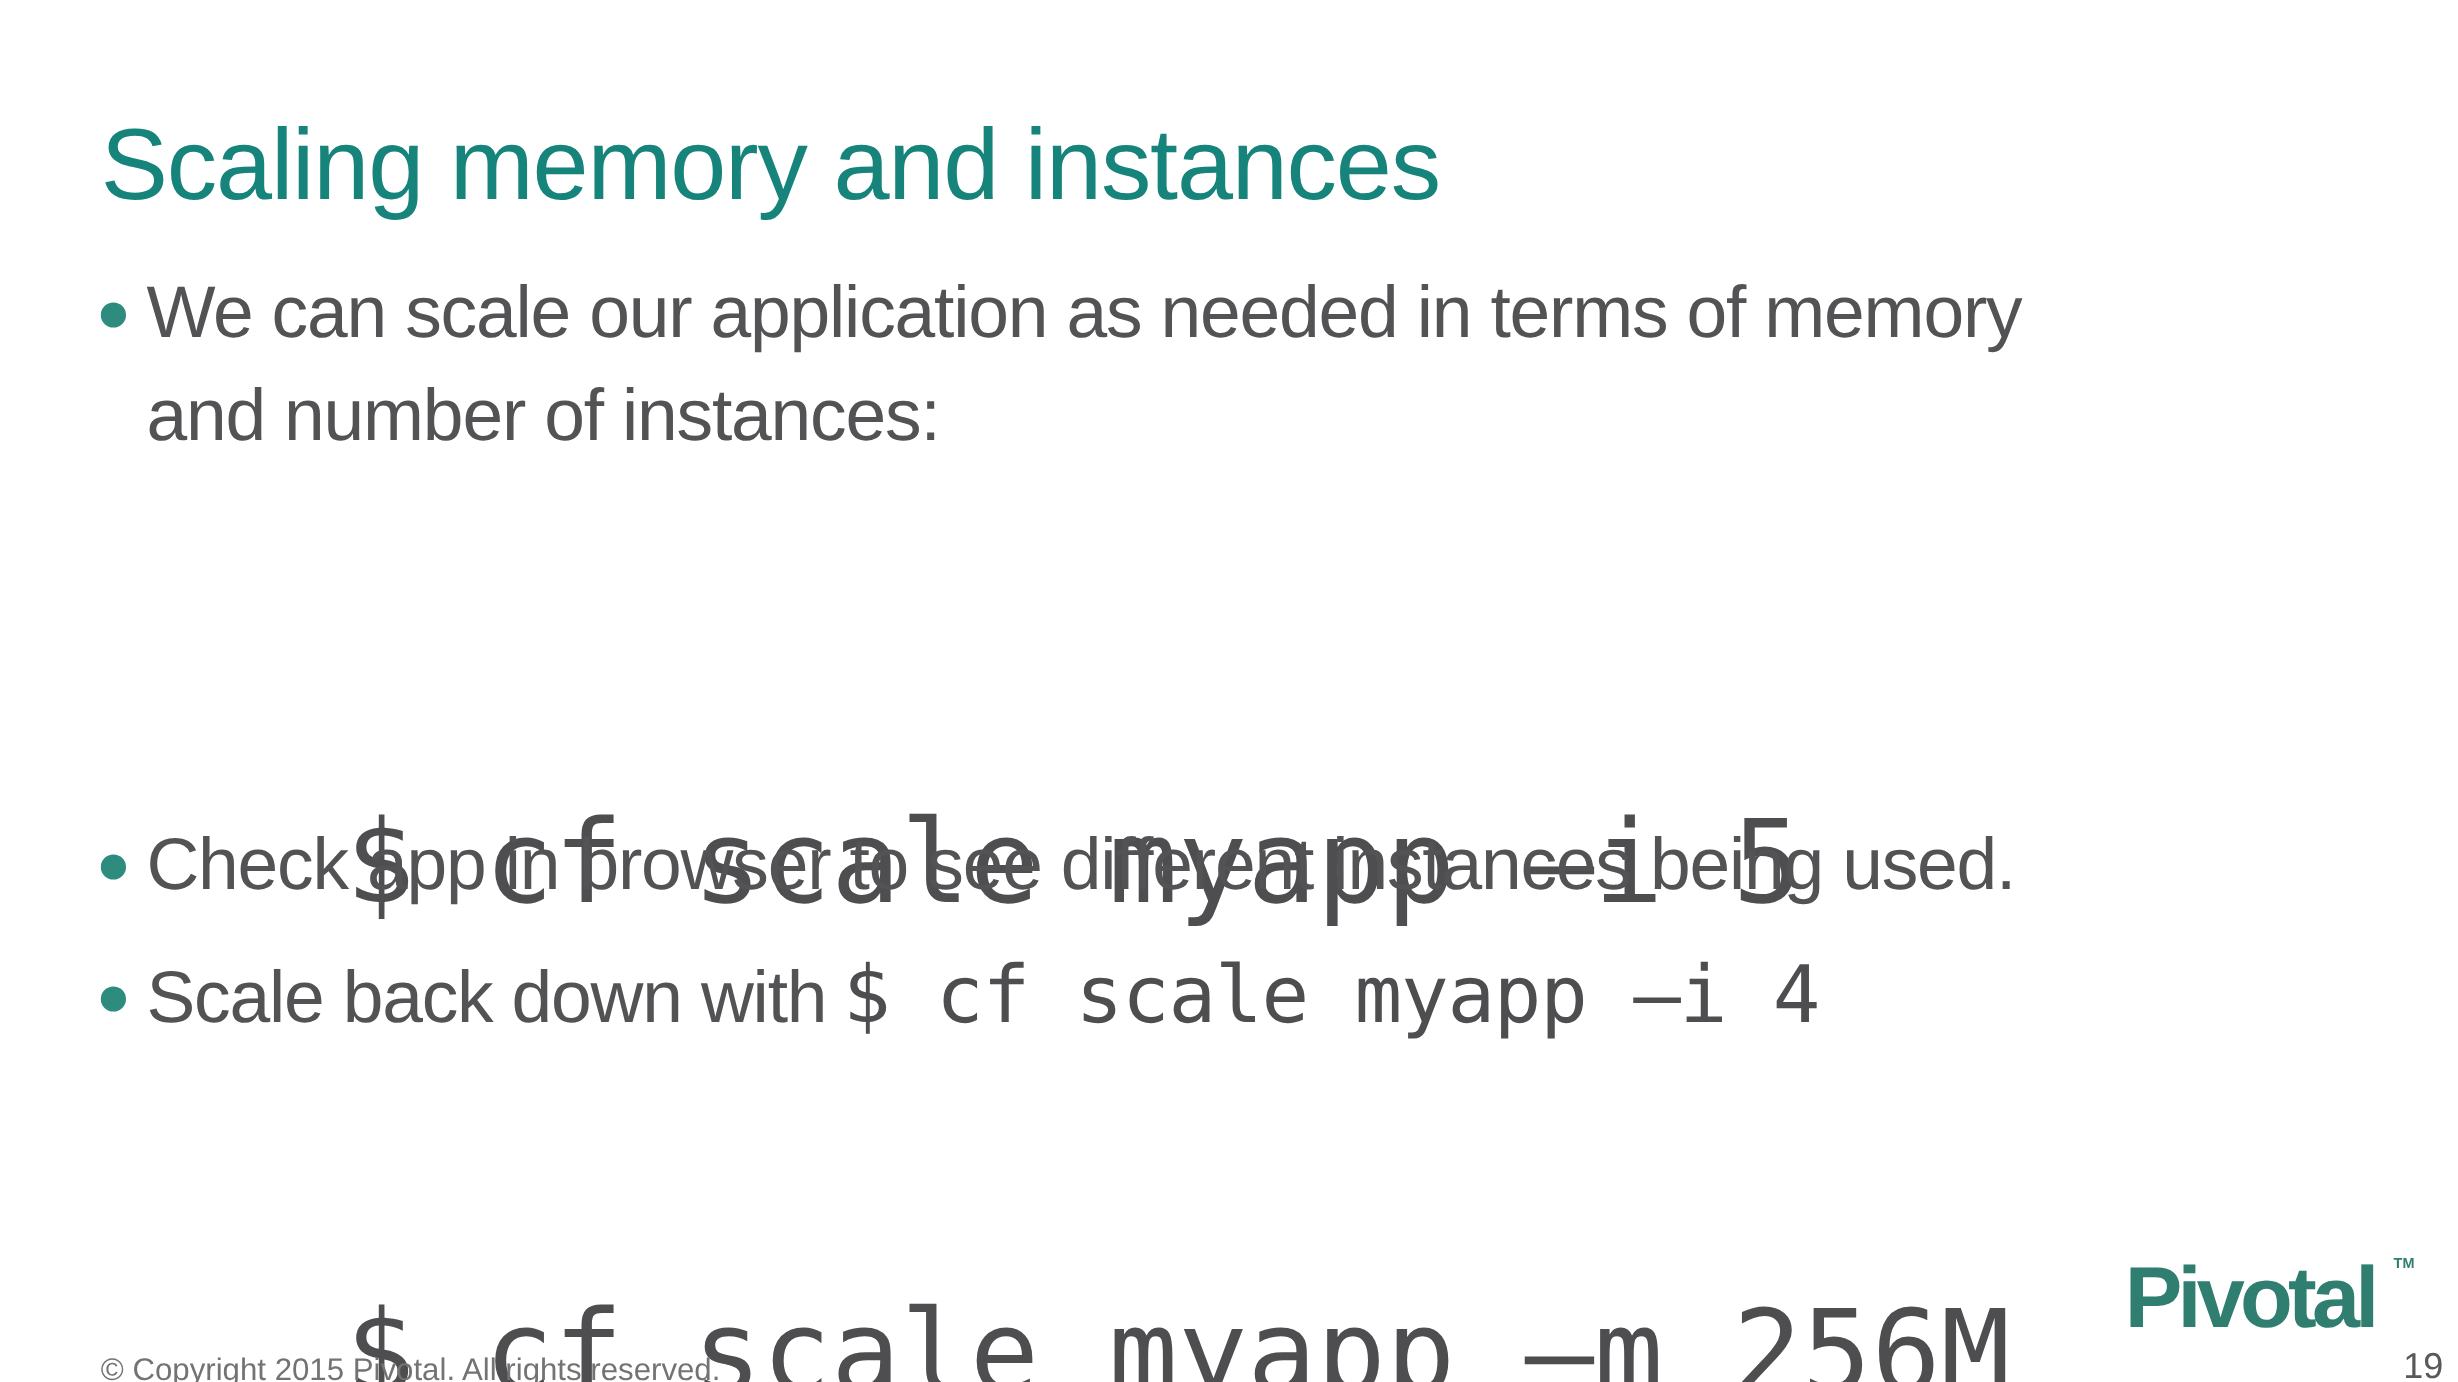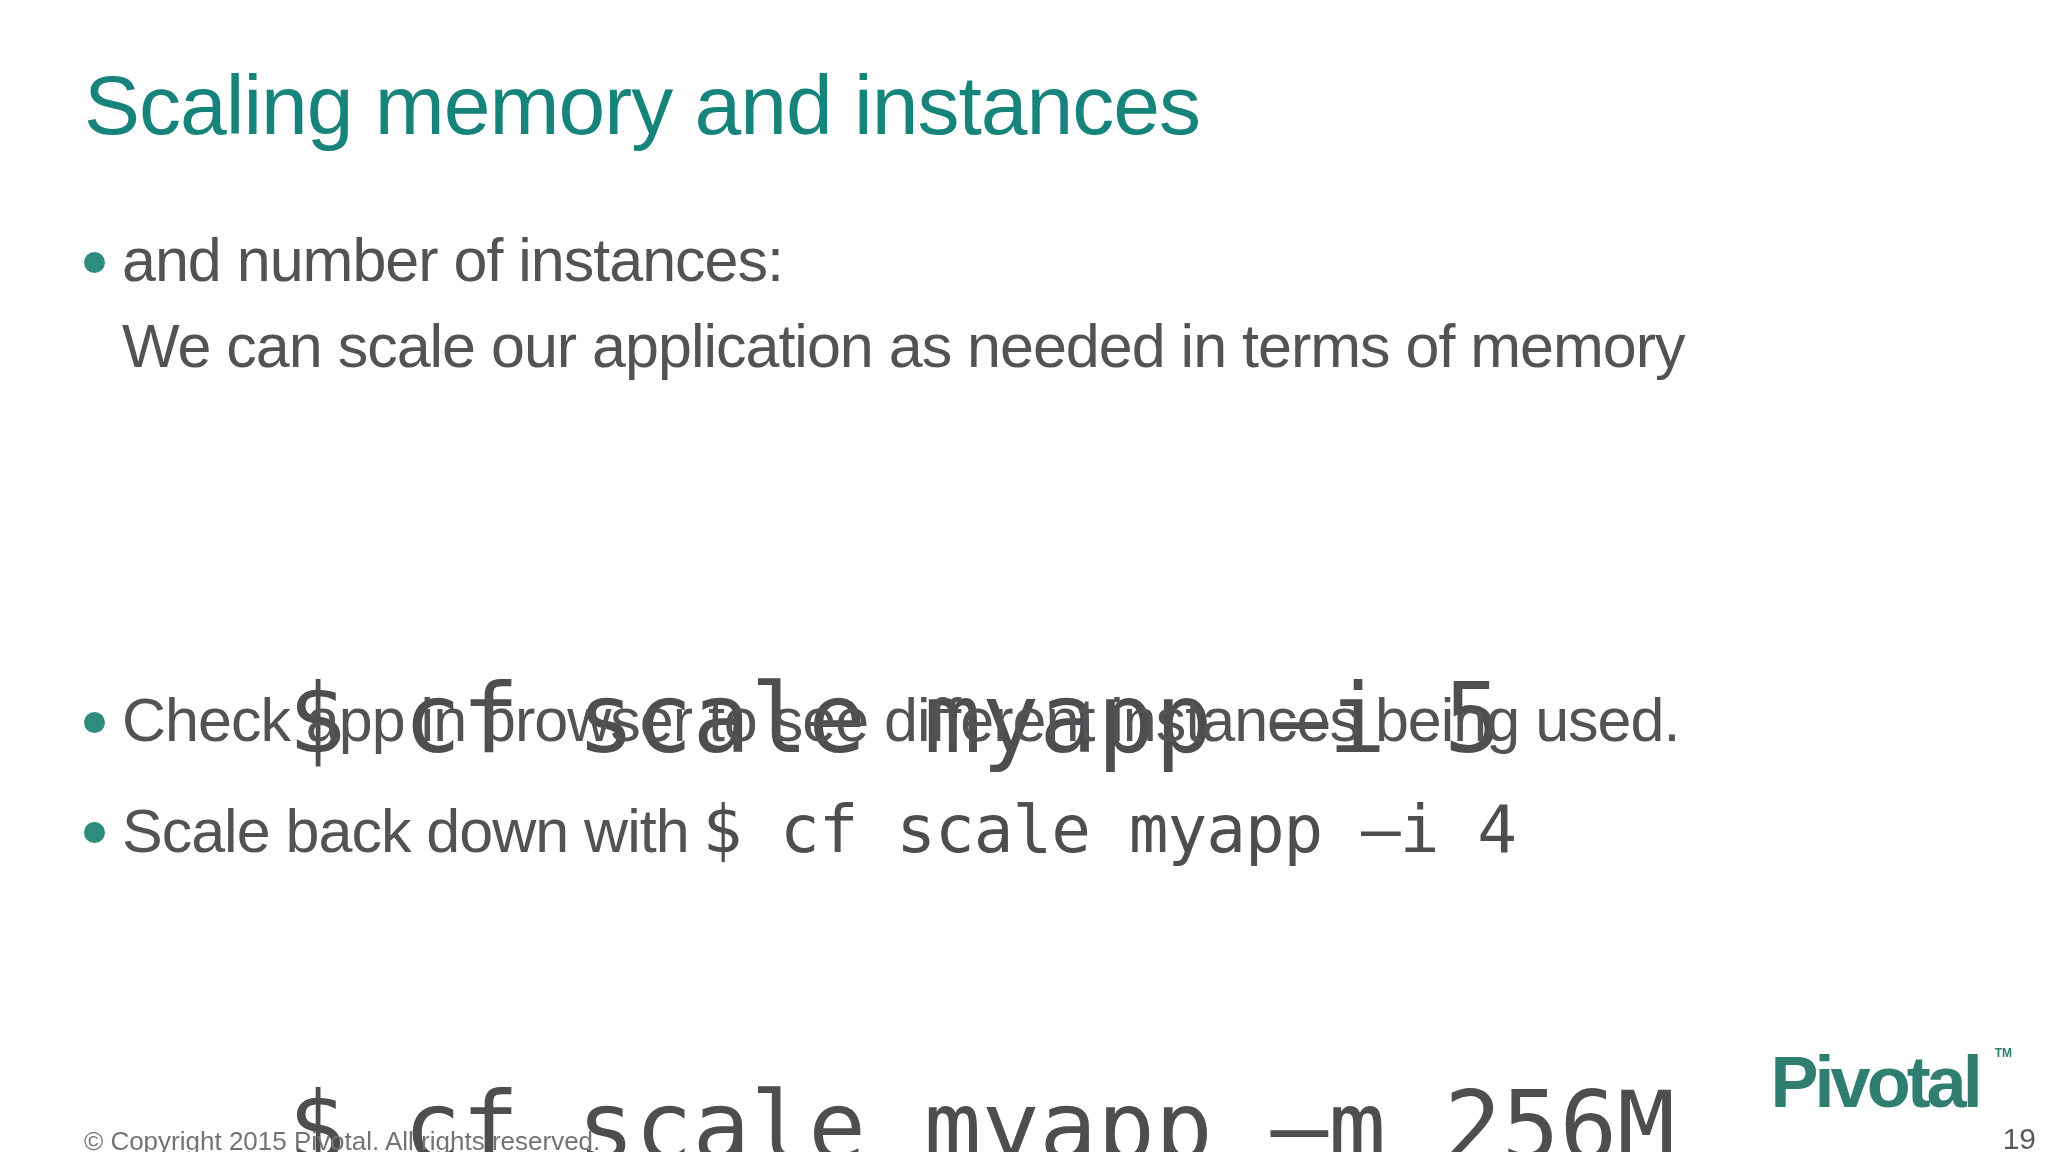--- a/index.html
+++ b/index.html
@@ -15,21 +15,21 @@
     width: 2048px;
     height: 1152px;
     background: #ffffff;
     overflow: hidden;
   }
 
   
   .slide-title {
     position: absolute;
     left: 84px;
-    top: 57px;
+    top: 89px;
     font-size: 84px;
     font-weight: 400;
     letter-spacing: -1px;
     color: #17847C;
     white-space: nowrap;
   }
 
   
   .bullet {
     position: absolute;
@@ -121,22 +121,22 @@
 </head>
 <body>
 
 <div class="slide">
 
   <h1 class="slide-title">Scaling memory and instances</h1>
 
   <div class="bullet b1">
     <span class="bullet-dot"></span>
     <div class="bullet-text">
+      <div>We can scale our application as needed in terms of memory</div>
       <div>and number of instances:</div>
-      <div>We can scale our application as needed in terms of memory</div>
     </div>
   </div>
 
   <div class="code-block">
     <div>$ cf scale myapp –i 5</div>
     <div>$ cf scale myapp –m 256M</div>
   </div>
 
   <div class="bullet b2">
     <span class="bullet-dot"></span>

